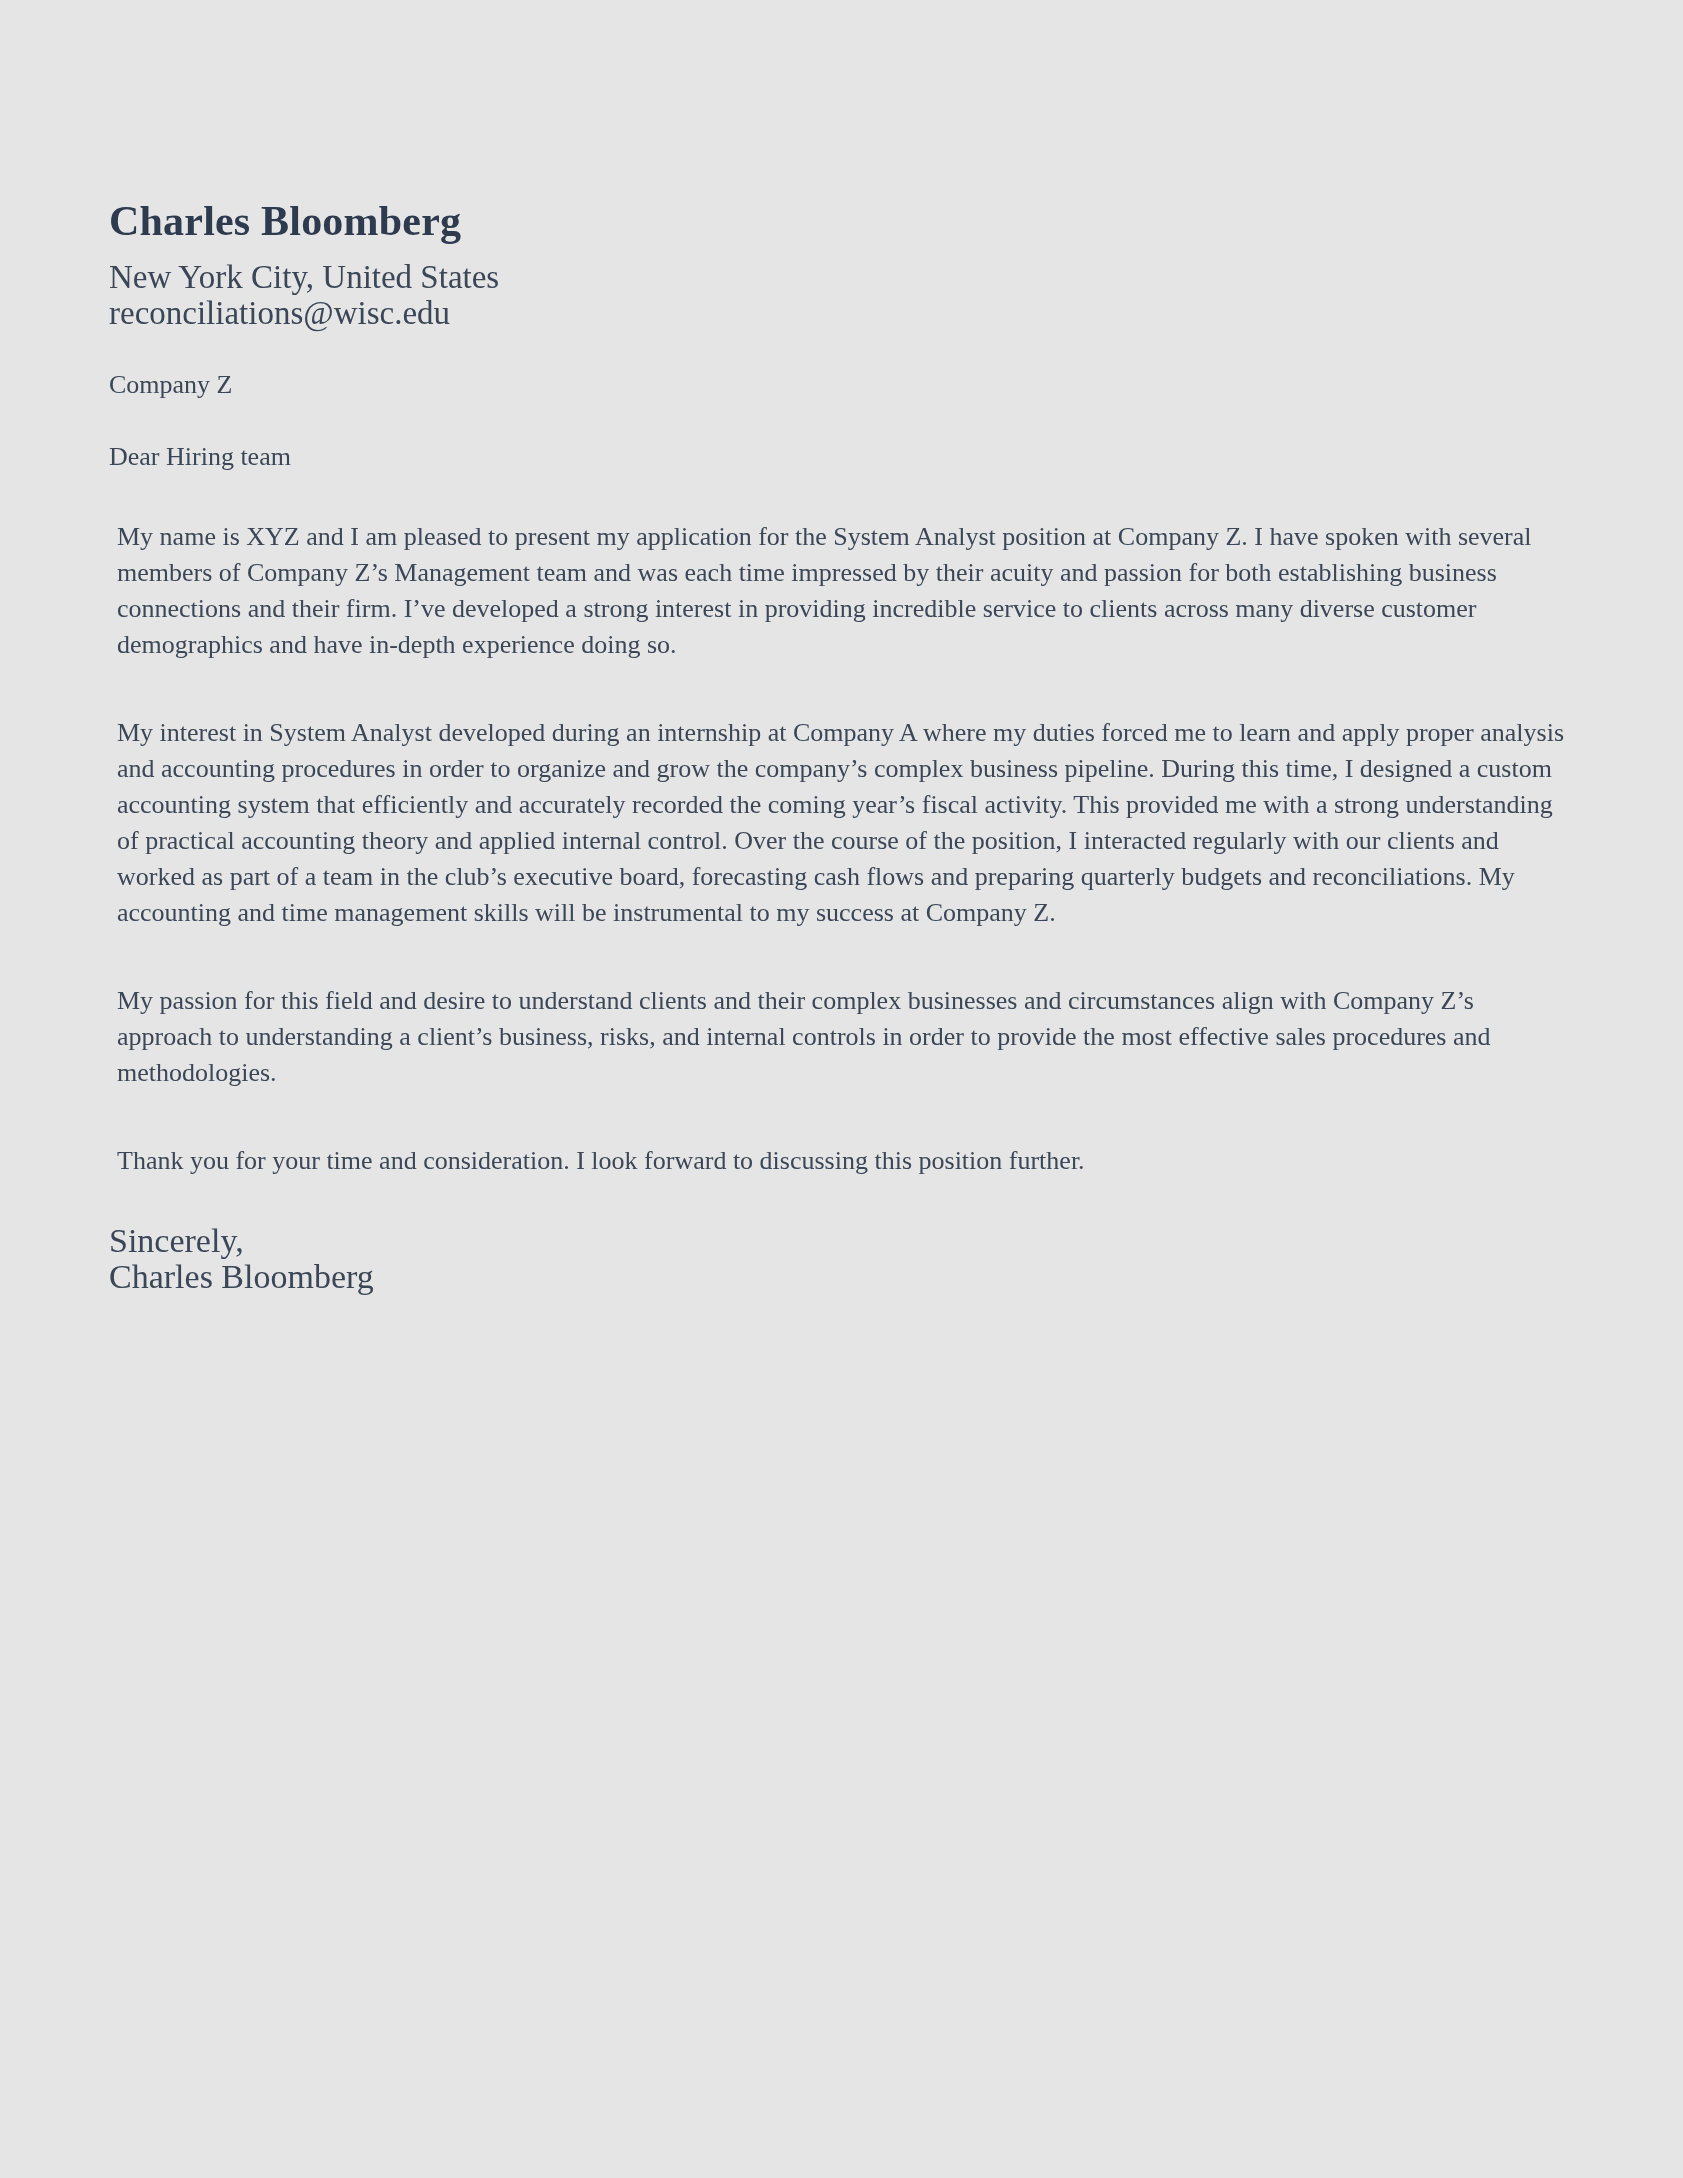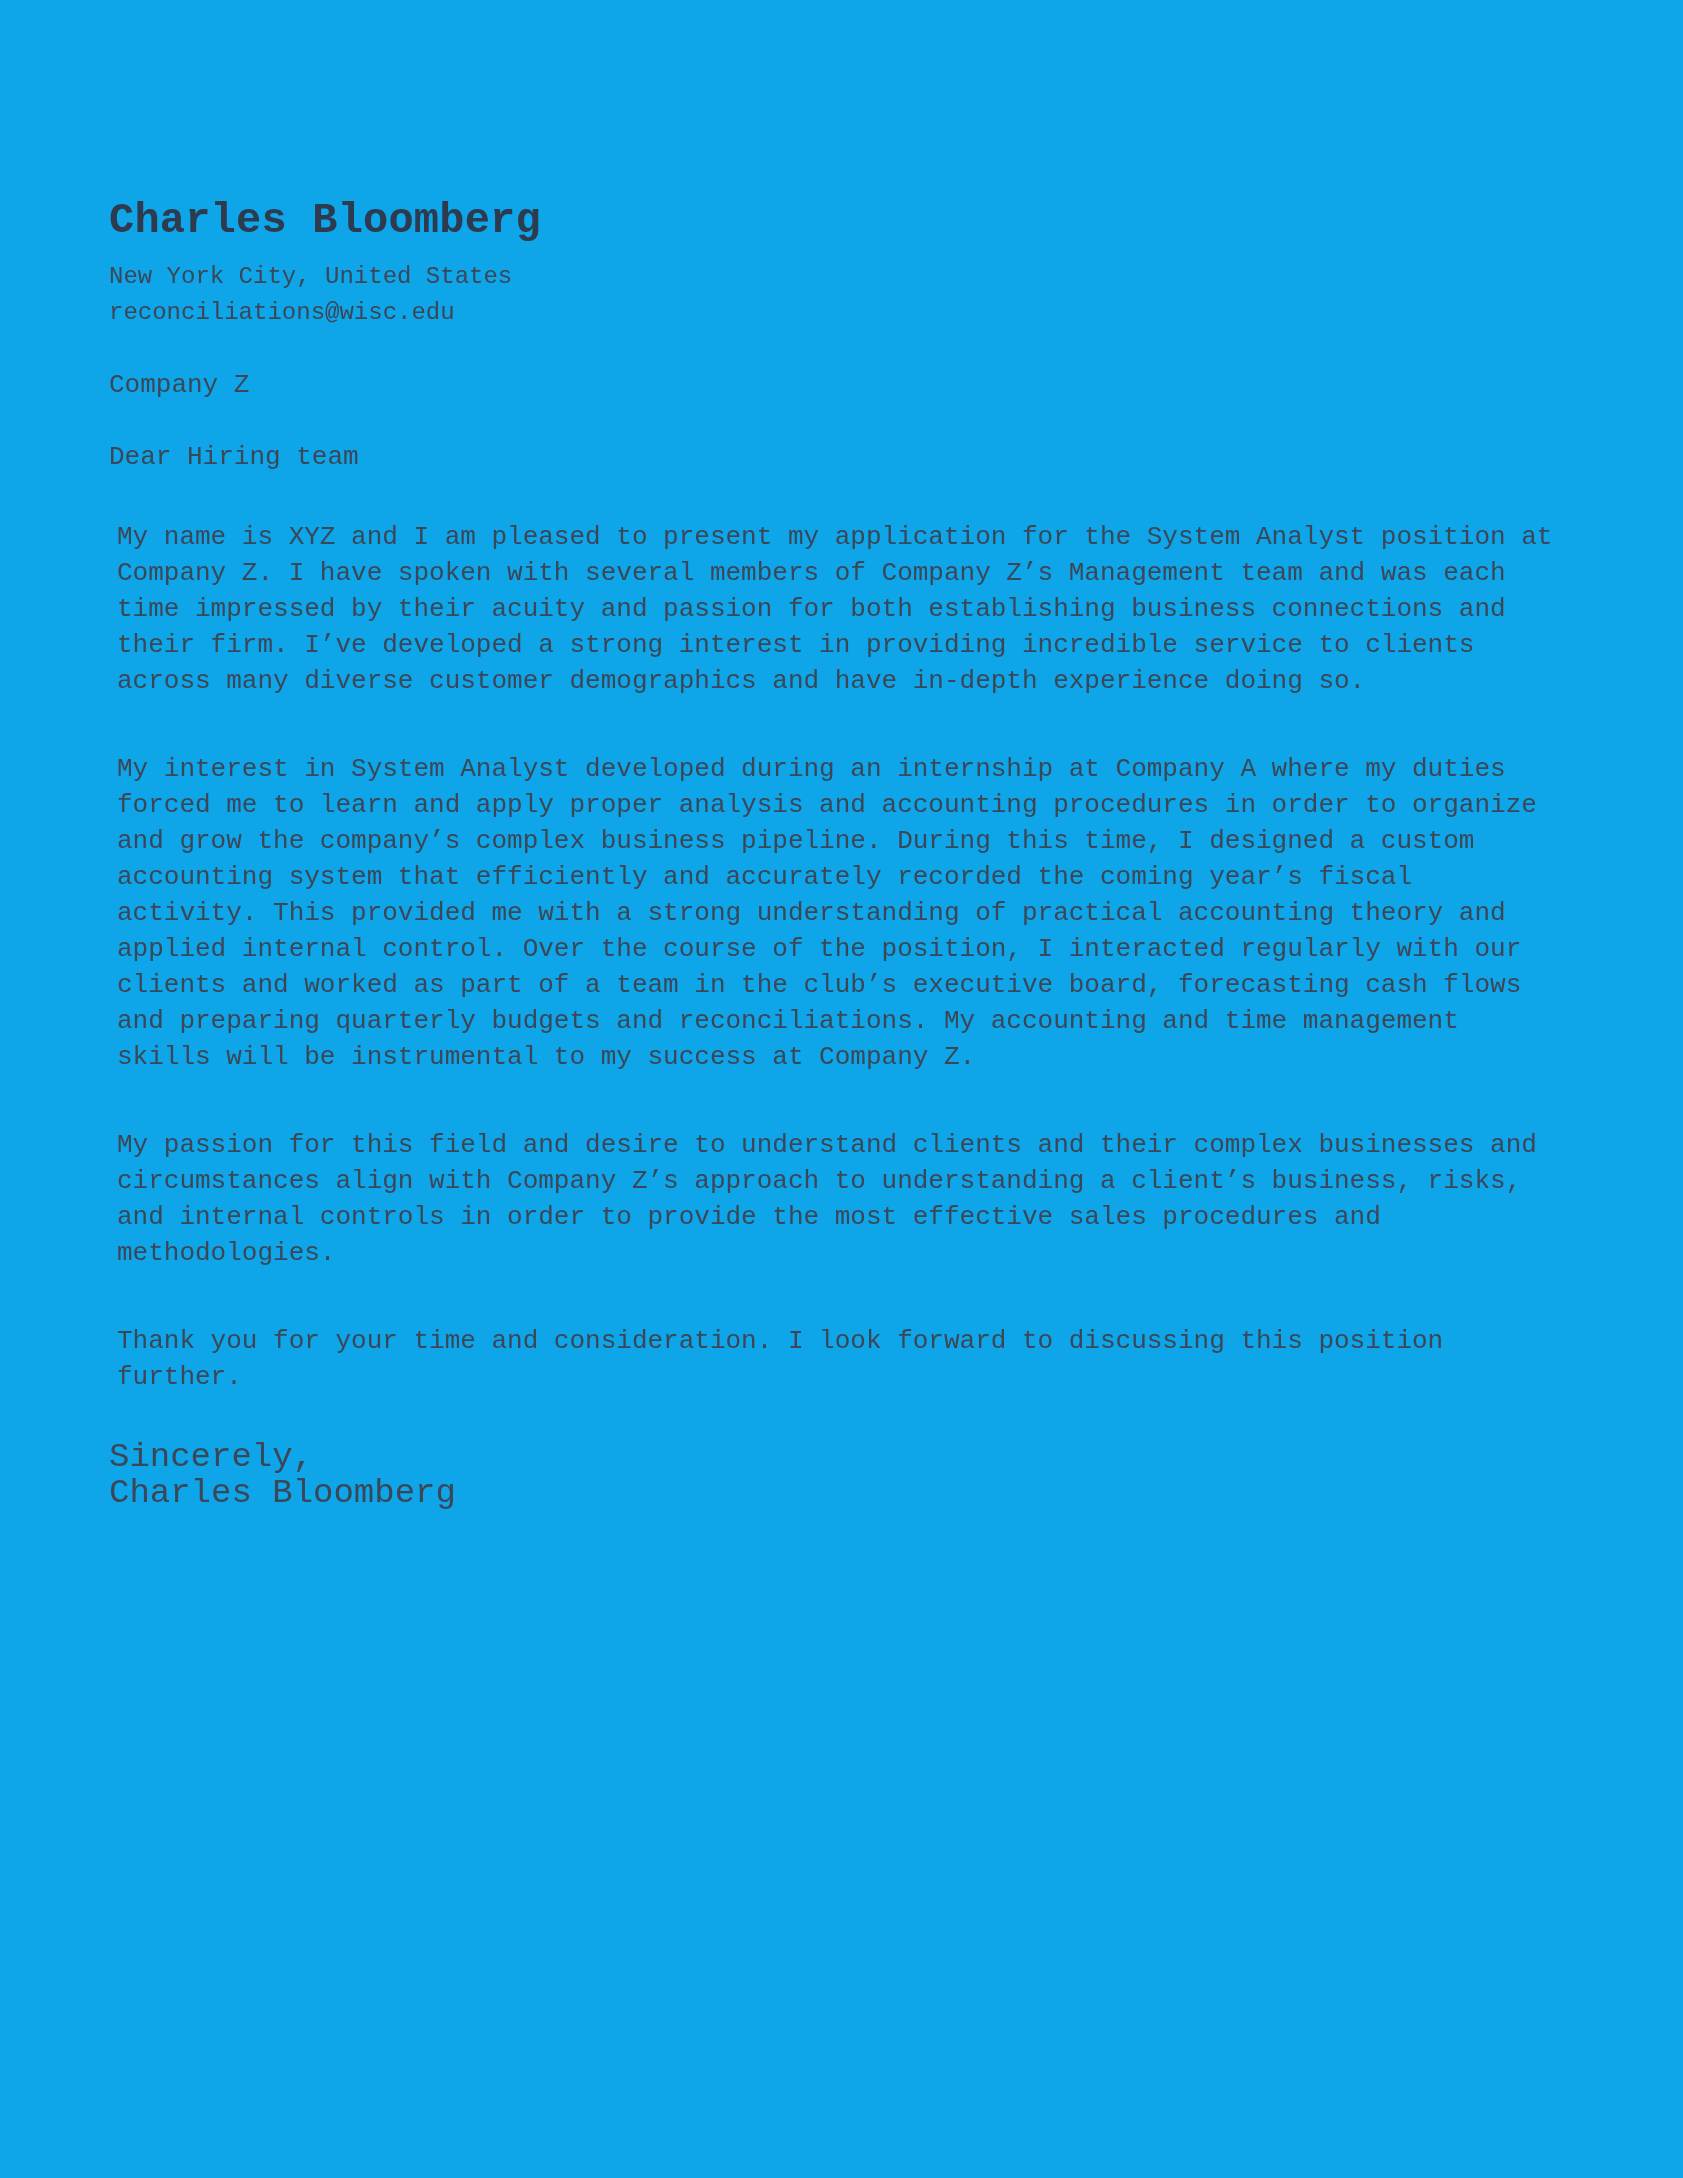--- a/index.html
+++ b/index.html
@@ -5,44 +5,44 @@
 <style>
   html, body {
     margin: 0;
     padding: 0;
     background: #ffffff;
   }
   .page {
     position: relative;
     width: 1683px;
     height: 2178px;
-    background: #0ea5e9;
+    background: #e5e5e5;
     overflow: hidden;
-    font-family: Liberation Mono, monospace;
+    font-family: Liberation Serif, serif;
     box-sizing: border-box;
   }
   .letter {
     position: absolute;
     left: 109px;
     top: 198px;
     width: 1465px;
   }
   .applicant-name {
     font-size: 42px;
     font-weight: bold;
     color: #2e3a4d;
     line-height: 1.12;
     letter-spacing: 0.2px;
     margin: 0 0 14px 0;
   }
   .contact-block {
     margin: 0 0 0 0;
   }
   .contact-line {
-    font-size: 24px;
+    font-size: 33px;
     color: #3b4757;
     line-height: 36px;
     white-space: pre;
   }
   .spacer-line {
     height: 36px;
   }
   .recipient {
     font-size: 26px;
     color: #3b4757;

